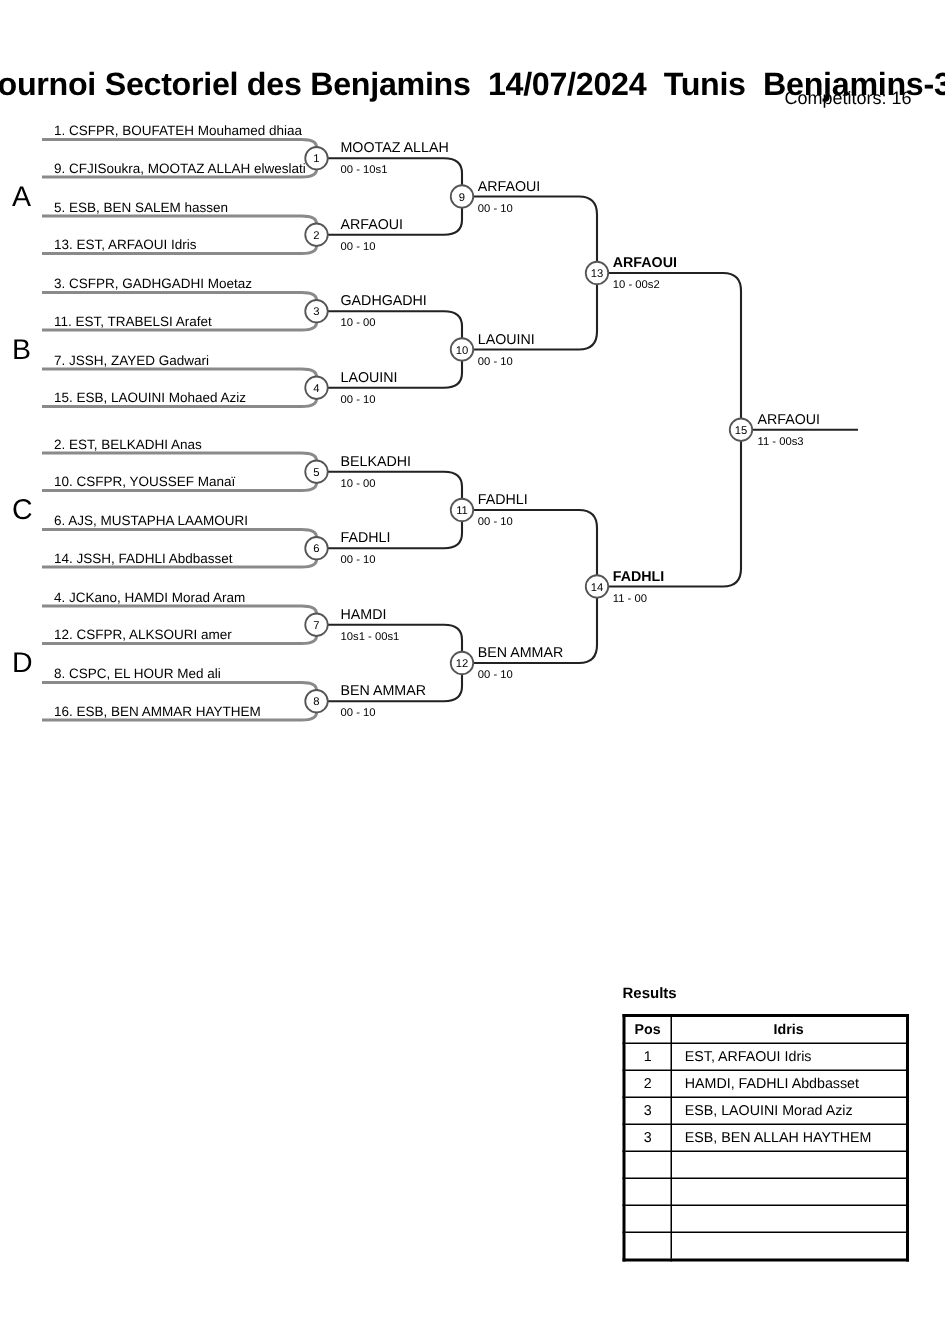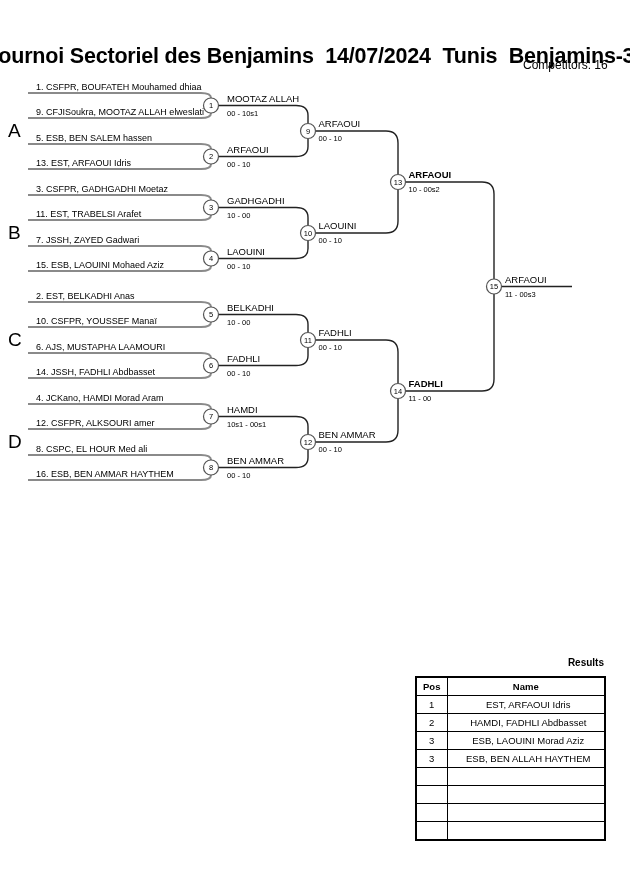--- a/index.html
+++ b/index.html
@@ -19,37 +19,37 @@
   .comp-name{font-size:9px;}
   .winner-name{font-size:9.5px;}
   .winner-name.bold{font-weight:bold;}
   .score{font-size:7.5px;}
   .match-no{font-size:7.5px;text-anchor:middle;}
   .group-letter{font-size:19px;}
   .pair-line{fill:none;stroke:#8a8a8a;stroke-width:2;}
   .flow-line{fill:none;stroke:#222222;stroke-width:1.4;}
   .match-circle{fill:#ffffff;stroke:#555555;stroke-width:1.2;}
   .results-title{
-    position:absolute;top:657px;left:415px;width:189px;text-align:right;
+    position:absolute;top:657px;left:415px;width:189px;text-align:left;
     font-size:10px;font-weight:bold;
   }
   .results-table{
     position:absolute;top:676px;left:415px;width:189px;
     border-collapse:collapse;table-layout:fixed;
     border:2.5px solid #000;font-size:9.5px;
   }
   .results-table th,.results-table td{
     border:1.5px solid #000;height:15px;padding:1px 4px;overflow:hidden;
     white-space:nowrap;
   }
   .results-table th{font-weight:bold;text-align:center;}
   .col-pos{width:31px;}
   .col-name{width:158px;}
   .cell-pos{text-align:center;}
-  .cell-name{text-align:center;padding-left:9px !important;}
+  .cell-name{text-align:left;padding-left:9px !important;}
 </style>
 </head>
 <body>
 
 <div class="title">Tournoi Sectoriel des Benjamins  14/07/2024  Tunis  Benjamins-3</div>
 <div class="competitors-count">Competitors: 16</div>
 
 <svg class="bracket-svg" width="630" height="630" viewBox="0 0 630 630">
 
   <text class="group-letter" x="8" y="137">A</text>
@@ -181,21 +181,21 @@
 <div class="results-title">Results</div>
 
 <table class="results-table">
   <colgroup>
       <col class="col-pos">
       <col class="col-name">
     </colgroup>
   <thead>
     <tr>
       <th>Pos</th>
-      <th>Name</th>
+      <th>Idris</th>
     </tr>
   </thead>
   <tbody>
     <tr>
       <td class="cell-pos">1</td>
       <td class="cell-name">EST, ARFAOUI Idris</td>
     </tr>
     <tr>
       <td class="cell-pos">2</td>
       <td class="cell-name">HAMDI, FADHLI Abdbasset</td>

